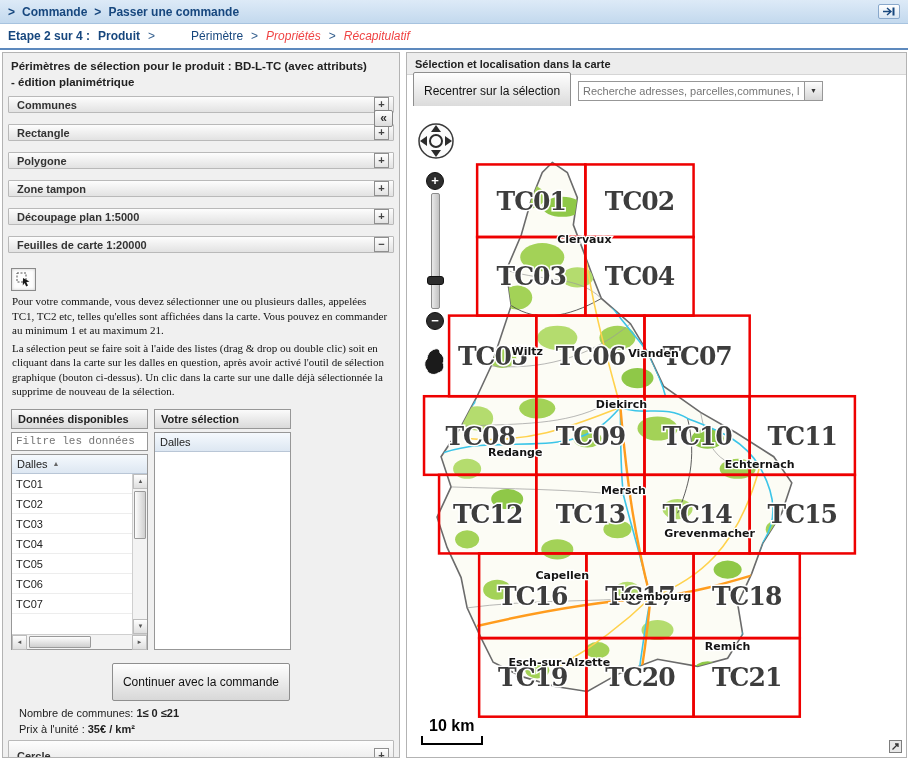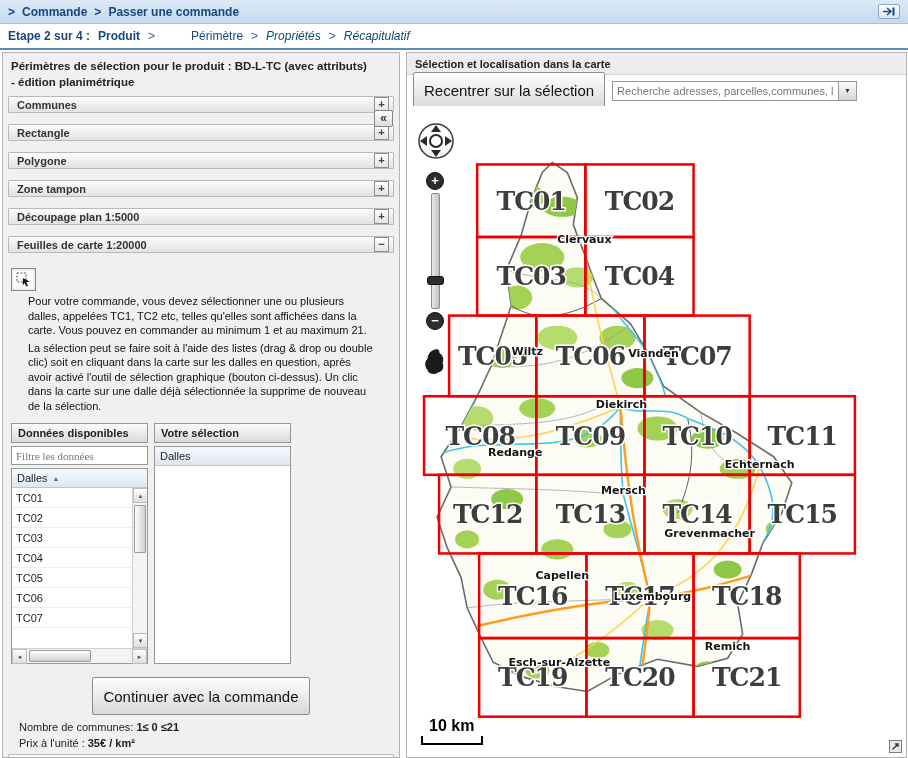--- a/index.html
+++ b/index.html
@@ -9,60 +9,60 @@
   
   .topbar { height:24px; background:linear-gradient(#ddeaf7,#c3d9ee); border-bottom:1px solid #a7c3df; display:flex; align-items:center; gap:7px; padding:0 8px; color:#17477e; font-weight:bold; font-size:12px; }
   .topbar-spacer { flex:1; }
   .win-btn { width:22px; height:15px; border:1px solid #89a8cb; border-radius:2px; background:linear-gradient(#ffffff,#d9e6f3); display:flex; align-items:center; justify-content:center; cursor:pointer; }
 
   
   .stepbar { height:26px; display:flex; align-items:center; gap:8px; padding:0 8px; color:#17477e; font-size:12px; background:#fff; border-bottom:2px solid #5d89bd; }
   .stepbar .prefix { font-weight:bold; }
   .step-done { font-weight:bold; }
   .step-current { font-weight:normal;margin-left:28px; }
-  .step-future { font-style:italic; color:#0c4a6e; }
+  .step-future { font-style:italic; color:#ef4444; }
   .step-sep { color:#35608f; }
 
   
   .content { position:absolute; top:52px; left:0; right:0; bottom:0; display:flex; }
   .left-panel { width:398px; margin-left:2px; background:#f0f0f0; border:1px solid #b3b3b3; display:flex; flex-direction:column; overflow:hidden; }
   .right-panel { flex:1; margin-left:6px; margin-right:1px; border:1px solid #b3b3b3; background:#fff; display:flex; flex-direction:column; }
 
   
   .left-header { position:relative; padding:6px 30px 4px 8px; font-weight:bold; font-size:11.5px; line-height:1.35; }
   .collapse-btn { position:absolute; top:5px; right:6px; width:19px; height:17px; border:1px solid #858585; border-radius:2px; background:linear-gradient(#fff,#dcdcdc); text-align:center; line-height:15px; font-weight:bold; font-size:12px; color:#333; cursor:pointer; }
   .acc-item { height:32px; margin:2px 5px 9px 5px; border:1px solid #b9b9b9; border-radius:1px; background:linear-gradient(#fdfdfd,#e2e2e2); display:flex; align-items:center; padding:0 4px 0 8px; font-weight:bold; color:#333; cursor:pointer; }
   .acc-label { flex:1; }
   .acc-toggle { width:15px; height:15px; border:1px solid #8f8f8f; background:linear-gradient(#ffffff,#e3e3e3); text-align:center; line-height:13px; font-size:11px; font-weight:bold; color:#444; cursor:pointer; }
   .expanded { padding:5px 8px 0 8px; }
   .tool-btn { width:25px; height:23px; border:1px solid #8a8a8a; background:#fdfdfd; box-shadow:inset 0 0 3px #c5c5c5; display:flex; align-items:center; justify-content:center; margin:1px 0 3px 0; cursor:pointer; }
-  .instructions p { margin:3px 17px; line-height:1.32; color:#111; }
+  .instructions p { margin:3px 1px; line-height:1.32; color:#111;font-family:Liberation Serif, serif; }
 
   .lists { display:flex; gap:6px; margin-top:10px; }
   .listbox { width:137px; display:flex; flex-direction:column; }
   .listbox-header { height:20px; border:1px solid #979797; background:linear-gradient(#fbfbfb,#dadada); font-weight:bold; display:flex; align-items:center; padding:0 6px; color:#222; }
-  .filter-input { width:100%; height:19px; border:1px solid #979797; margin-top:3px; padding:0 4px; font-family:Liberation Serif, serif; font-size:11px; }
+  .filter-input { width:100%; height:19px; border:1px solid #979797; margin-top:3px; padding:0 4px; font-family:Liberation Mono, monospace; font-size:11px; }
   .grid { border:1px solid #979797; margin-top:3px; background:#fff; display:flex; flex-direction:column; }
   .grid-avail { height:196px; }
   .grid-sel { height:218px; }
   .grid-colheader { height:19px; flex:none; background:linear-gradient(#f5f9fd,#dde7f2); border-bottom:1px solid #b9c6d6; display:flex; align-items:center; gap:5px; padding:0 5px; cursor:pointer; }
   .sort-icon { font-size:7px; color:#666; }
   .grid-body { flex:1; display:flex; overflow:hidden; }
   .rows-area { flex:1; overflow:hidden; }
   .list-row { height:20px; line-height:20px; padding-left:4px; border-bottom:1px solid #ededed; cursor:pointer; }
   .vscroll { width:15px; border-left:1px solid #cfcfcf; background:#f3f3f3; display:flex; flex-direction:column; }
   .hscroll { height:15px; border-top:1px solid #cfcfcf; background:#f3f3f3; display:flex; flex:none; }
   .sbtn { width:15px; height:15px; flex:none; border:1px solid #bdbdbd; background:linear-gradient(#fefefe,#dedede); font-size:6px; color:#555; display:flex; align-items:center; justify-content:center; cursor:pointer; }
   .vtrack { flex:1; position:relative; }
   .vthumb { position:absolute; top:2px; left:1px; right:1px; height:48px; border:1px solid #9a9a9a; border-radius:1px; background:linear-gradient(90deg,#fdfdfd,#cfcfcf); cursor:pointer; }
   .htrack { flex:1; position:relative; }
   .hthumb { position:absolute; left:2px; top:1px; bottom:1px; width:62px; border:1px solid #9a9a9a; border-radius:1px; background:linear-gradient(#fdfdfd,#cfcfcf); cursor:pointer; }
 
   .continue-row { text-align:center; margin:13px 0 5px 0; }
-  .btn { height:38px; padding:0 10px; border:1px solid #8e8e8e; border-radius:2px; background:linear-gradient(#fefefe,#d8d8d8); font-family:inherit; font-size:15px; color:#111; cursor:pointer; }
+  .btn { height:38px; padding:0 10px; border:1px solid #8e8e8e; border-radius:2px; background:linear-gradient(#fefefe,#d8d8d8); font-family:inherit; font-size:12px; color:#111; cursor:pointer; }
   .stats { margin:3px 8px 0 8px; line-height:1.45; }
   .stat-value { font-weight:bold; }
   .cercle-wrap { margin-top:auto; margin-bottom:6px; }
 
   
   .map-header { height:22px; background:#ededed; border-bottom:1px solid #d5d5d5; font-weight:bold; display:flex; align-items:center; padding:0 8px; color:#222; }
   .map-toolbar { height:31px; display:flex; align-items:center; gap:7px; padding:0 6px; background:#fff; }
   .search-combo { display:flex; }
   .search-input { width:227px; height:20px; border:1px solid #979797; padding:0 4px; font-family:inherit; font-size:11px; }
   .combo-btn { width:18px; height:20px; border:1px solid #979797; border-left:none; background:linear-gradient(#fdfdfd,#d6d6d6); font-size:7px; color:#333; display:flex; align-items:center; justify-content:center; cursor:pointer; }

